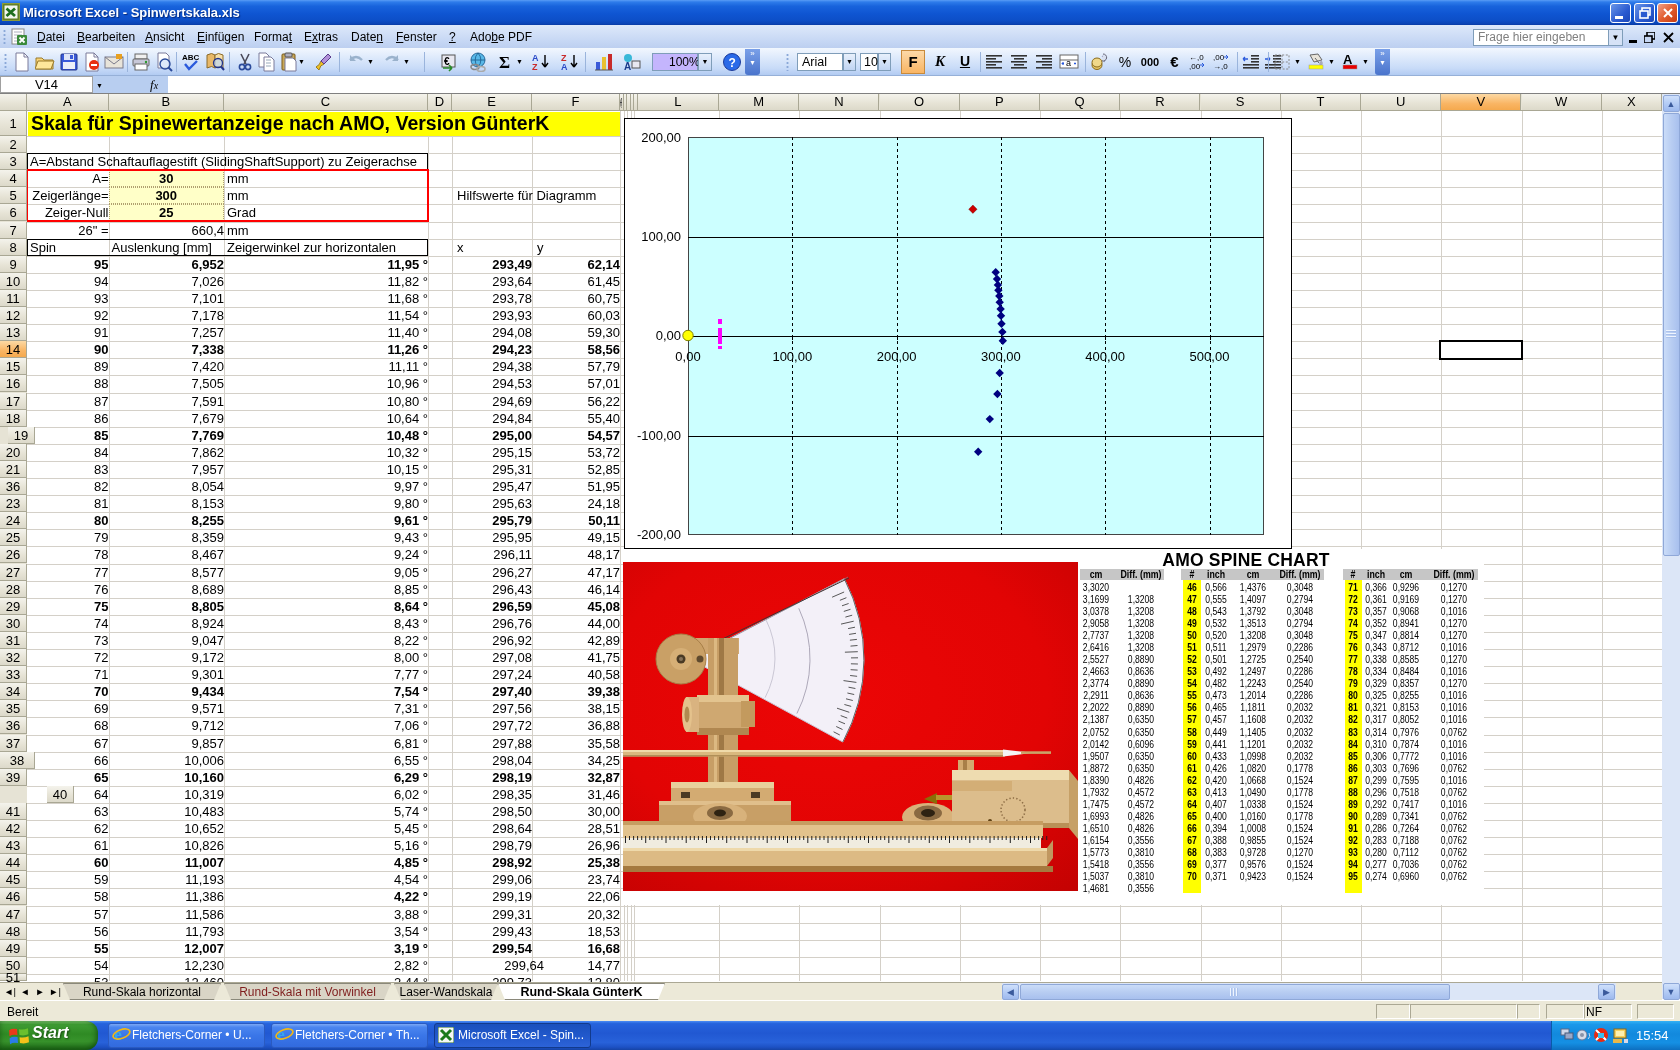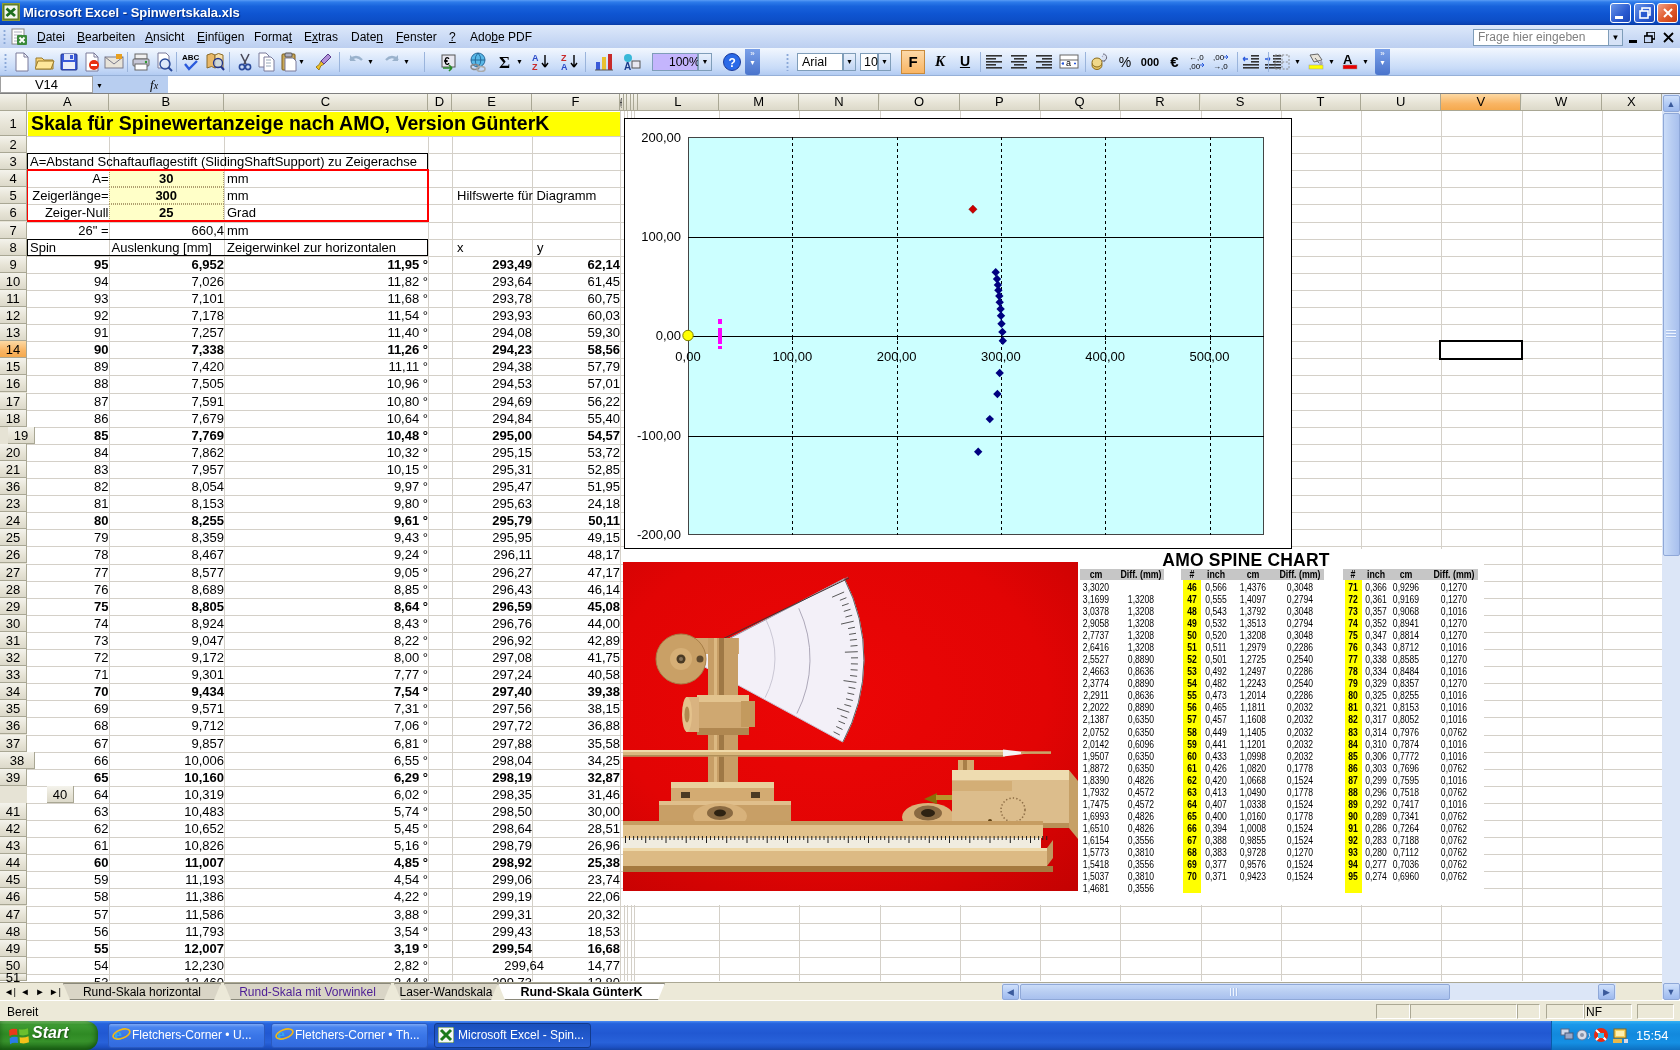--- a/index.html
+++ b/index.html
@@ -292,21 +292,21 @@
 <div class="cell r b" style="left:224.0px;top:854.2px;width:204.0px;height:17.1px;padding-right:4px;">4,85 °</div>
 <div class="cell r b" style="left:452.0px;top:854.2px;width:80.0px;height:17.1px;padding-right:4px;">298,92</div>
 <div class="cell r b" style="left:532.0px;top:854.2px;width:88.0px;height:17.1px;padding-right:4px;">25,38</div>
 <div class="cell r " style="left:27.0px;top:871.3px;width:81.5px;height:17.1px;padding-right:4px;">59</div>
 <div class="cell r " style="left:108.5px;top:871.3px;width:115.5px;height:17.1px;padding-right:4px;">11,193</div>
 <div class="cell r " style="left:224.0px;top:871.3px;width:204.0px;height:17.1px;padding-right:4px;">4,54 °</div>
 <div class="cell r " style="left:452.0px;top:871.3px;width:80.0px;height:17.1px;padding-right:4px;">299,06</div>
 <div class="cell r " style="left:532.0px;top:871.3px;width:88.0px;height:17.1px;padding-right:4px;">23,74</div>
 <div class="cell r " style="left:27.0px;top:888.4px;width:81.5px;height:17.1px;padding-right:4px;">58</div>
 <div class="cell r " style="left:108.5px;top:888.4px;width:115.5px;height:17.1px;padding-right:4px;">11,386</div>
-<div class="cell r " style="left:224.0px;top:888.4px;width:204.0px;height:17.1px;padding-right:4px;">4,22 °</div>
+<div class="cell r " style="left:224.0px;top:888.4px;width:204.0px;height:17.1px;padding-right:4px;font-weight:bold;">4,22 °</div>
 <div class="cell r " style="left:452.0px;top:888.4px;width:80.0px;height:17.1px;padding-right:4px;">299,19</div>
 <div class="cell r " style="left:532.0px;top:888.4px;width:88.0px;height:17.1px;padding-right:4px;">22,06</div>
 <div class="cell r " style="left:27.0px;top:905.5px;width:81.5px;height:17.1px;padding-right:4px;">57</div>
 <div class="cell r " style="left:108.5px;top:905.5px;width:115.5px;height:17.1px;padding-right:4px;">11,586</div>
 <div class="cell r " style="left:224.0px;top:905.5px;width:204.0px;height:17.1px;padding-right:4px;">3,88 °</div>
 <div class="cell r " style="left:452.0px;top:905.5px;width:80.0px;height:17.1px;padding-right:4px;">299,31</div>
 <div class="cell r " style="left:532.0px;top:905.5px;width:88.0px;height:17.1px;padding-right:4px;">20,32</div>
 <div class="cell r " style="left:27.0px;top:922.6px;width:81.5px;height:17.1px;padding-right:4px;">56</div>
 <div class="cell r " style="left:108.5px;top:922.6px;width:115.5px;height:17.1px;padding-right:4px;">11,793</div>
 <div class="cell r " style="left:224.0px;top:922.6px;width:204.0px;height:17.1px;padding-right:4px;">3,54 °</div>
@@ -949,21 +949,21 @@
 <div class="abs" style="left:1662.5px;top:95px;width:17px;height:17px;background:linear-gradient(180deg,#cfe0fb,#b4ccf5 50%,#9db9ee);border:1px solid #8fa8d8;border-radius:2px;box-sizing:border-box;text-align:center;color:#3a5a9c;font-size:9px;line-height:16px;">▲</div>
 <div class="abs" style="left:1662.5px;top:113px;width:17px;height:443px;background:linear-gradient(90deg,#cadcf8,#b8cdf2 50%,#a8c0ee);border:1px solid #8fa8d8;border-radius:2px;box-sizing:border-box;"></div>
 <div class="abs" style="left:1666px;top:330px;width:10px;height:8px;background-image:linear-gradient(180deg,#eef4fe 1px,#97b1e2 1px,transparent 2px);background-size:10px 3px;"></div>
 <div class="abs" style="left:1662.5px;top:983px;width:17px;height:17px;background:linear-gradient(180deg,#cfe0fb,#b4ccf5 50%,#9db9ee);border:1px solid #8fa8d8;border-radius:2px;box-sizing:border-box;text-align:center;color:#3a5a9c;font-size:9px;line-height:16px;">▼</div>
 <div class="abs" style="left:0;top:982px;width:1662px;height:18px;background:#ece9d8;border-top:1px solid #aba894;box-sizing:border-box;"></div>
 <div class="abs" style="left:3px;top:985px;width:14px;height:14px;font-size:9.5px;color:#000;text-align:center;line-height:14px;">◄|</div>
 <div class="abs" style="left:18px;top:985px;width:14px;height:14px;font-size:9.5px;color:#000;text-align:center;line-height:14px;">◄</div>
 <div class="abs" style="left:33px;top:985px;width:14px;height:14px;font-size:9.5px;color:#000;text-align:center;line-height:14px;">►</div>
 <div class="abs" style="left:48px;top:985px;width:14px;height:14px;font-size:9.5px;color:#000;text-align:center;line-height:14px;">►|</div>
 <div class="abs" style="left:63px;top:983px;width:158px;height:17px;background:#d9d5c6;clip-path:polygon(0 0,100% 0,calc(100% - 7px) 100%,7px 100%);border:1px solid #8a887a;box-sizing:border-box;font-size:12px;font-weight:normal;text-align:center;line-height:16px;color:#000;">Rund-Skala horizontal</div>
-<div class="abs" style="left:224px;top:983px;width:167px;height:17px;background:#d9d5c6;clip-path:polygon(0 0,100% 0,calc(100% - 7px) 100%,7px 100%);border:1px solid #8a887a;box-sizing:border-box;font-size:12px;font-weight:normal;text-align:center;line-height:16px;color:#4c1d95;">Rund-Skala mit Vorwinkel</div>
+<div class="abs" style="left:224px;top:983px;width:167px;height:17px;background:#d9d5c6;clip-path:polygon(0 0,100% 0,calc(100% - 7px) 100%,7px 100%);border:1px solid #8a887a;box-sizing:border-box;font-size:12px;font-weight:normal;text-align:center;line-height:16px;color:#7f1d1d;">Rund-Skala mit Vorwinkel</div>
 <div class="abs" style="left:394px;top:983px;width:104px;height:17px;background:#d9d5c6;clip-path:polygon(0 0,100% 0,calc(100% - 7px) 100%,7px 100%);border:1px solid #8a887a;box-sizing:border-box;font-size:12px;font-weight:normal;text-align:center;line-height:16px;color:#000;">Laser-Wandskala</div>
 <div class="abs" style="left:498px;top:983px;width:167px;height:17px;background:#ffffff;clip-path:polygon(0 0,100% 0,calc(100% - 7px) 100%,7px 100%);border:1px solid #8a887a;box-sizing:border-box;font-size:12.5px;font-weight:bold;text-align:center;line-height:16px;color:#000;">Rund-Skala GünterK</div>
 <div class="abs" style="left:1002px;top:983px;width:614px;height:17px;background:#dce6f7;"></div>
 <div class="abs" style="left:1002px;top:983.5px;width:17px;height:16px;background:linear-gradient(180deg,#cfe0fb,#b4ccf5 50%,#9db9ee);border:1px solid #8fa8d8;border-radius:2px;box-sizing:border-box;text-align:center;color:#3a5a9c;font-size:9px;line-height:15px;">◀</div>
 <div class="abs" style="left:1020px;top:983.5px;width:430px;height:16px;background:linear-gradient(180deg,#cadcf8,#b8cdf2 50%,#a8c0ee);border:1px solid #8fa8d8;border-radius:2px;box-sizing:border-box;"></div>
 <div class="abs" style="left:1230px;top:987.5px;width:9px;height:8px;background-image:linear-gradient(90deg,#eef4fe 1px,#97b1e2 1px,transparent 2px);background-size:3px 8px;"></div>
 <div class="abs" style="left:1598px;top:983.5px;width:17px;height:16px;background:linear-gradient(180deg,#cfe0fb,#b4ccf5 50%,#9db9ee);border:1px solid #8fa8d8;border-radius:2px;box-sizing:border-box;text-align:center;color:#3a5a9c;font-size:9px;line-height:15px;">▶</div>
 <div class="abs" style="left:0;top:1000px;width:1680px;height:21px;background:#ece9d8;border-top:1px solid #fff;box-sizing:border-box;"></div>
 <div class="abs" style="left:7px;top:1005px;font-size:12px;color:#000;">Bereit</div>
 <div class="abs" style="left:1376px;top:1004px;width:34px;height:15px;border:1px solid;border-color:#aba894 #fff #fff #aba894;box-sizing:border-box;"></div>

